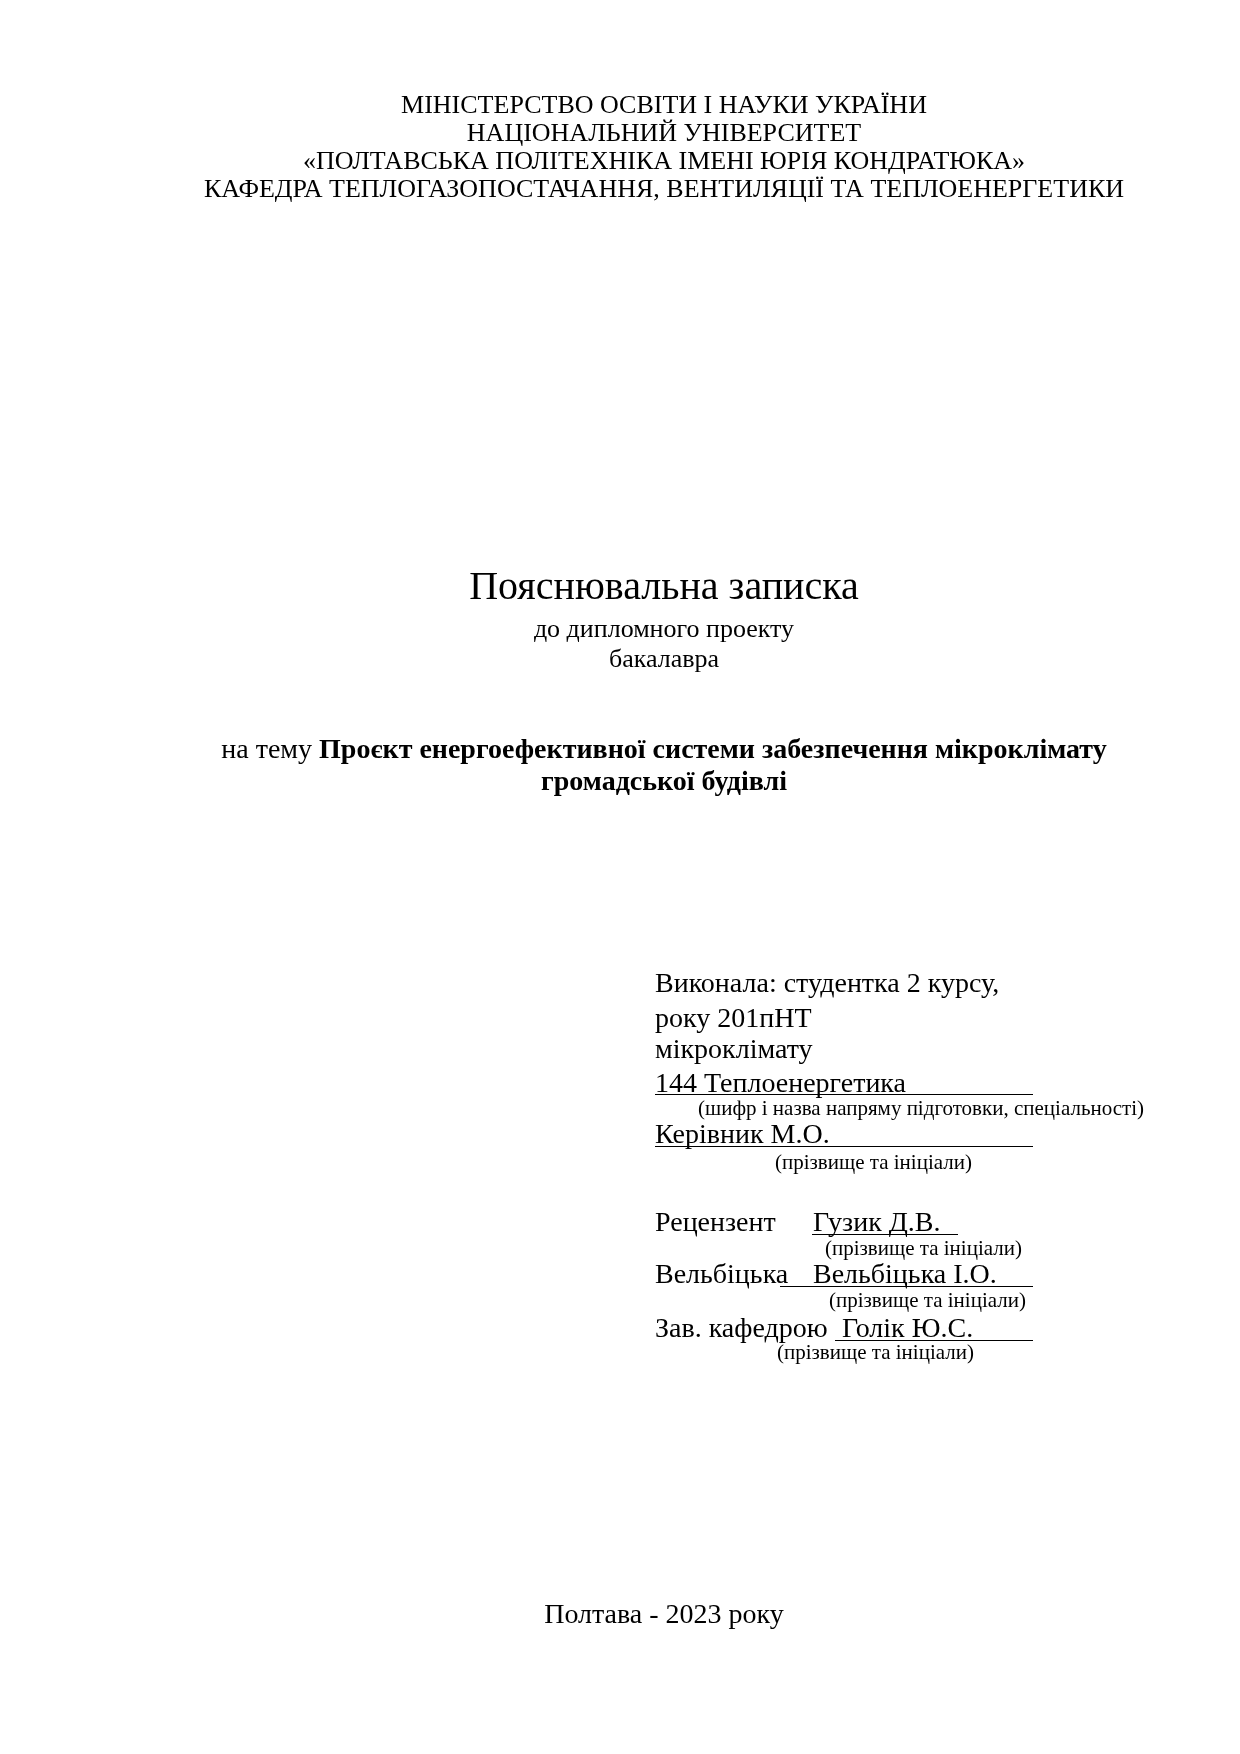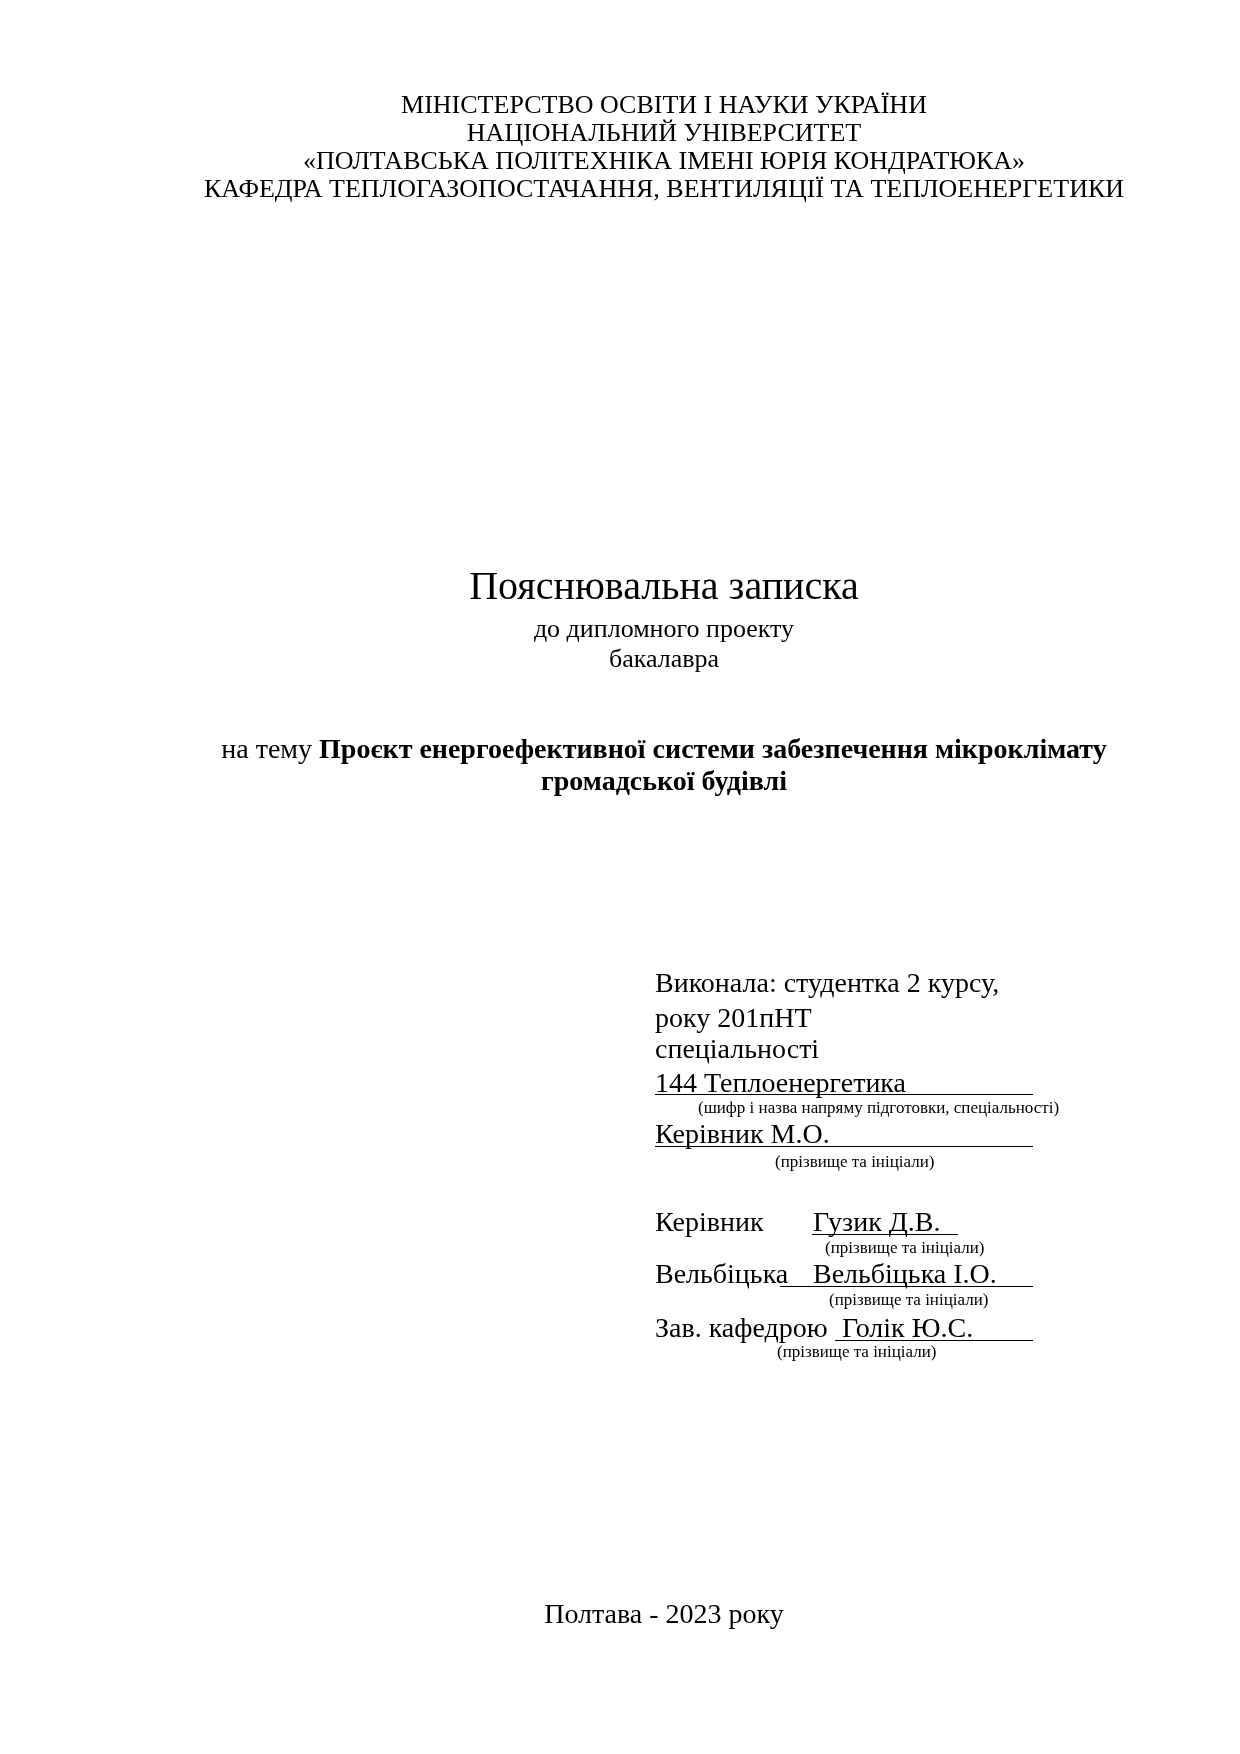--- a/index.html
+++ b/index.html
@@ -7,49 +7,49 @@
          font-family: "Liberation Serif", "DejaVu Serif", serif; color: #000; }
   .abs { position: absolute; white-space: nowrap; }
   .center { left: 0; width: 1328px; text-align: center; }
   .hdr { font-size: 26px; line-height: 28px; }
   .title { font-size: 40px; line-height: 44px; }
   .sub { font-size: 26px; line-height: 30px; }
   .topic { font-size: 28px; line-height: 32px; }
   .topic b { font-weight: bold; }
   .rb { font-size: 28px; line-height: 30px; left: 655px; }
   .ul-line { position: absolute; height: 0; border-top: 1.5px solid #000; }
-  .cap { font-size: 17px; line-height: 16px; }
+  .cap { font-size: 21px; line-height: 16px; }
   .city { font-size: 28px; line-height: 32px; }
 </style>
 </head>
 <body>
 
 <div class="abs center hdr" style="top:91px;">МІНІСТЕРСТВО ОСВІТИ І НАУКИ УКРАЇНИ</div>
 <div class="abs center hdr" style="top:119px;">НАЦІОНАЛЬНИЙ УНІВЕРСИТЕТ</div>
 <div class="abs center hdr" style="top:147px;">«ПОЛТАВСЬКА ПОЛІТЕХНІКА ІМЕНІ ЮРІЯ КОНДРАТЮКА»</div>
 <div class="abs center hdr" style="top:175px;">КАФЕДРА ТЕПЛОГАЗОПОСТАЧАННЯ, ВЕНТИЛЯЦІЇ ТА ТЕПЛОЕНЕРГЕТИКИ</div>
 
 <div class="abs center title" style="top:564px;">Пояснювальна записка</div>
 <div class="abs center sub" style="top:614px;">до дипломного проекту</div>
 <div class="abs center sub" style="top:644px;">бакалавра</div>
 
 <div class="abs center topic" style="top:733px;"><span>на тему </span><b>Проєкт енергоефективної системи забезпечення мікроклімату</b></div>
 <div class="abs center topic" style="top:765px;"><b>громадської будівлі</b></div>
 
 <div class="abs rb" style="top:968px;">Виконала: студентка 2 курсу,</div>
 <div class="abs rb" style="top:1003px;">року 201пНТ</div>
-<div class="abs rb" style="top:1034px;">спеціальності</div>
+<div class="abs rb" style="top:1034px;">мікроклімату</div>
 <div class="abs rb" style="top:1068px;">144 Теплоенергетика</div>
 <div class="ul-line" style="left:655px; width:378px; top:1094px;"></div>
 <div class="abs cap" style="left:698px; top:1100px;">(шифр і назва напряму підготовки, спеціальності)</div>
 <div class="abs rb" style="top:1119px;">Керівник М.О.</div>
 <div class="ul-line" style="left:655px; width:378px; top:1146px;"></div>
 <div class="abs cap" style="left:775px; top:1154px;">(прізвище та ініціали)</div>
 
-<div class="abs rb" style="top:1207px;">Керівник</div>
+<div class="abs rb" style="top:1207px;">Рецензент</div>
 <div class="abs rb" style="left:813px; top:1207px;">Гузик Д.В.</div>
 <div class="ul-line" style="left:812px; width:146px; top:1234px;"></div>
 <div class="abs cap" style="left:825px; top:1240px;">(прізвище та ініціали)</div>
 
 <div class="abs rb" style="top:1259px;">Вельбіцька</div>
 <div class="abs rb" style="left:813px; top:1259px;">Вельбіцька І.О.</div>
 <div class="ul-line" style="left:780px; width:253px; top:1286px;"></div>
 <div class="abs cap" style="left:829px; top:1292px;">(прізвище та ініціали)</div>
 
 <div class="abs rb" style="top:1313px;">Зав. кафедрою</div>

